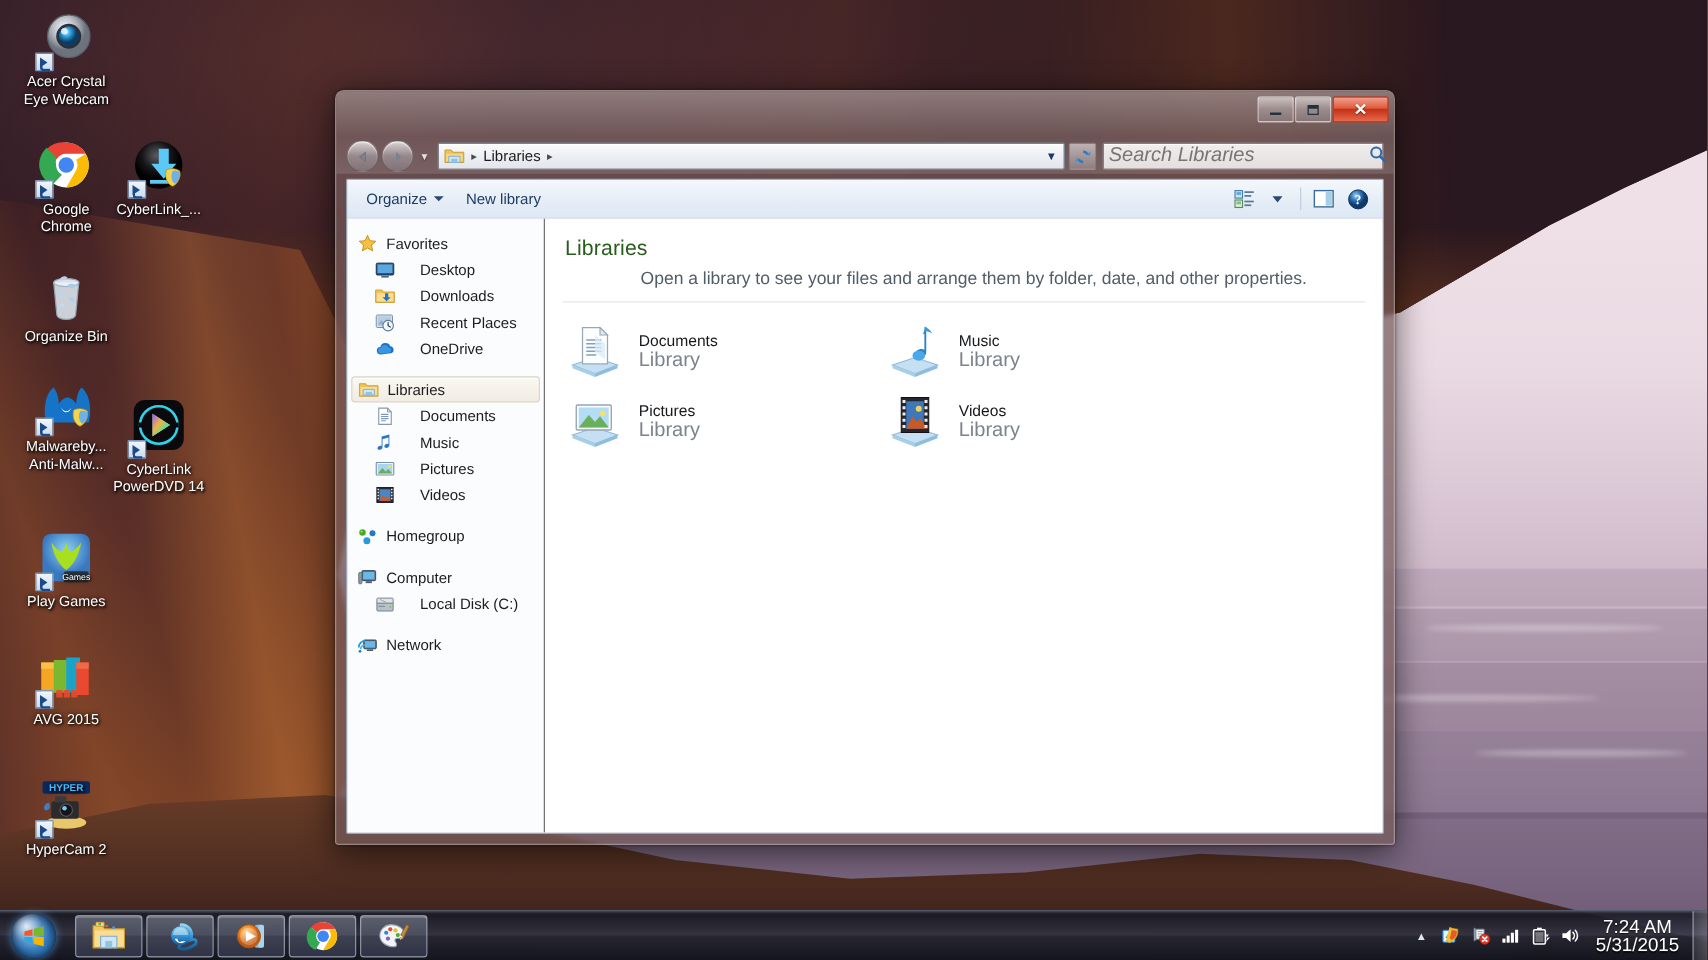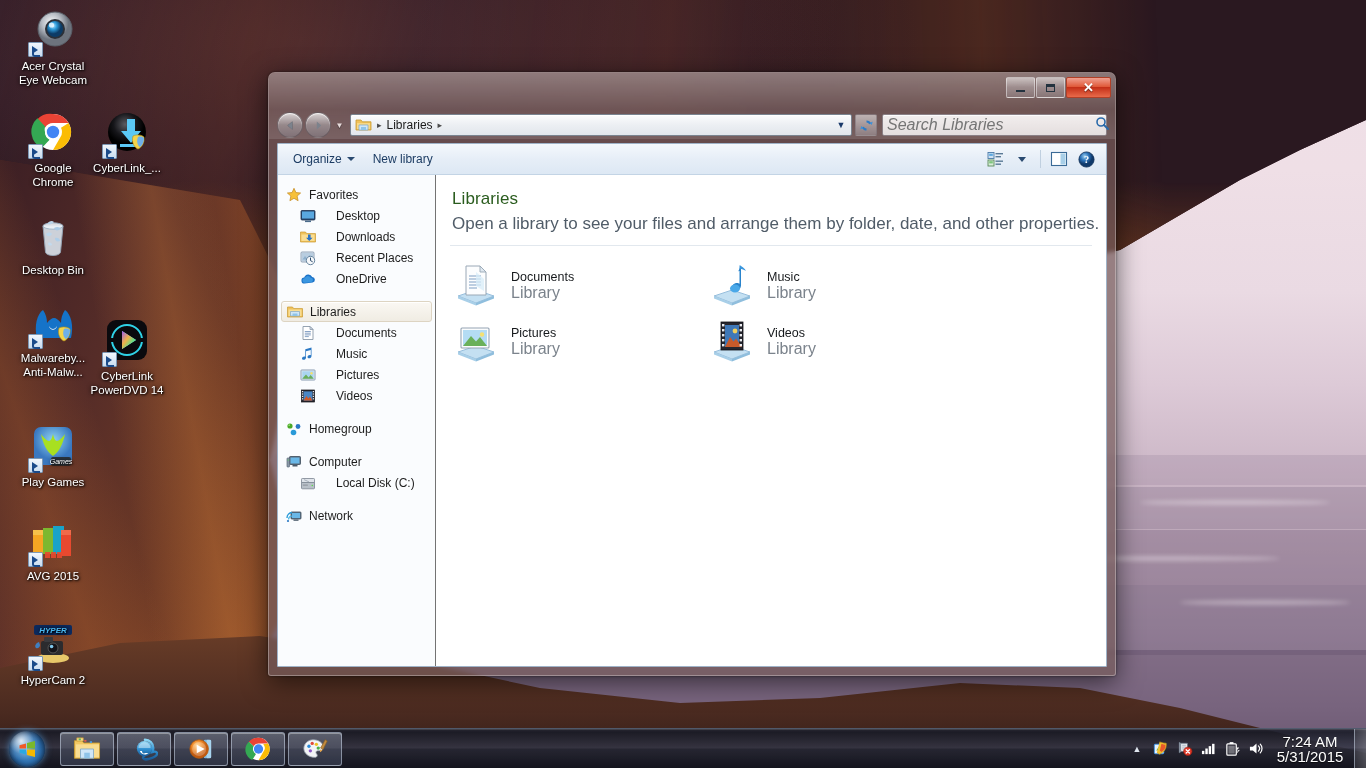--- a/index.html
+++ b/index.html
@@ -100,21 +100,21 @@
   }
 
   
   .desk-icon {
     position:absolute; width:94px; text-align:center;
     color:#fff; font-size:11.5px; line-height:14px;
     text-shadow:1px 1px 2px rgba(0,0,0,0.95), 0 0 4px rgba(0,0,0,0.9);
     cursor:default;
   }
   .desk-icon .glyph {
-    width:48px; height:48px; margin:0 auto 3px; position:relative;font-style:italic;
+    width:48px; height:48px; margin:0 auto 3px; position:relative;
   }
   .shortcut-arrow {
     position:absolute; left:-1px; bottom:-1px; width:15px; height:15px;
     background:linear-gradient(#f2f6fb,#c9dcf0); border:1px solid #7d98b5;
     border-radius:1px;
   }
   .shortcut-arrow::after {
     content:""; position:absolute; left:3px; top:3px;
     width:0;height:0;border-left:6px solid #1a4a8a;
     border-top:4px solid transparent;border-bottom:4px solid transparent;
@@ -245,21 +245,21 @@
     margin:0 3px; padding-left:5px;
     box-shadow:inset 0 1px 0 rgba(255,255,255,0.9);
   }
   .np-gap { height:12px; }
   .np-ico { width:16px; height:16px; flex:none; position:relative; }
 
   
   .content { flex:1; min-width:0; background:#fff; position:relative; overflow:hidden; }
   .lib-header { padding:14px 0 0 16px; }
   .lib-title { font-size:17px; color:#2a5c1e; font-weight:normal; letter-spacing:0.1px; }
-  .lib-sub { font-size:17px; color:#505c68; margin-top:5px; }
+  .lib-sub { font-size:14px; color:#505c68; margin-top:5px;text-align:center; }
   .lib-rule { height:1px; background:#e2e8ee; margin:11px 14px 0 14px; }
   .lib-grid { display:flex; flex-wrap:wrap; padding:10px 0 0 10px; }
   .lib-cell {
     width:256px; height:56px; display:flex; align-items:center; gap:11px;
     padding:0 6px; cursor:default;
   }
   .lib-ico { width:48px; height:48px; flex:none; position:relative; }
   .lib-name { font-size:12.5px; color:#16191c; line-height:16px; }
   .lib-type { font-size:16px; color:#7b838c; line-height:15px; }
 
@@ -412,21 +412,21 @@
       <svg width="48" height="48" viewBox="0 0 48 48">
         <path d="M14 14h20l-2.5 26c-.2 2-3.6 3.5-7.5 3.5s-7.3-1.5-7.5-3.5z" fill="#dfe9f2" opacity="0.88" stroke="#9fb4c6" stroke-width="1"></path>
         <ellipse cx="24" cy="14" rx="10" ry="3.2" fill="#eef4fa" opacity="0.9" stroke="#9fb4c6" stroke-width="1"></ellipse>
         <path d="M18 12c2-3 5-4 7-2-2 2-4 3-7 2z" fill="#b9d4ea"></path>
         <path d="M25 16c3-2 6-1 7 1-3 2-6 2-7-1z" fill="#a9cae6"></path>
         <path d="M17 22c2-2 5-2 6 0-2 3-5 3-6 0z" fill="#bcd6ec"></path>
         <path d="M26 26c3-1 5 1 5 3-3 1-5 0-5-3z" fill="#aecee9"></path>
         <path d="M19 31c2-1 4 0 4 2-2 1-4 1-4-2z" fill="#c2daee"></path>
       </svg>
     </div>
-    <span>Desktop Bin</span>
+    <span>Organize Bin</span>
   </div>
 
   <div class="desk-icon" style="left:6px;top:300px;">
     <div class="glyph">
       <svg width="48" height="48" viewBox="0 0 48 48">
         <path d="M8 38c-3-12 0-24 6-28 3 4 4 9 4 13 2-3 5-5 7-5s5 2 7 5c0-4 1-9 4-13 6 4 9 16 6 28z" fill="#1573c8"></path>
         <path d="M20 26c2 4 6 4 8 0-1 5-7 5-8 0z" fill="#fff"></path>
         <path d="M30 28c4-2 9-1 11 1 1 6-3 11-6 12-3-1-7-6-5-13z" fill="#f4d44a" stroke="#b38f14" stroke-width="0.6"></path>
         <path d="M35 29c3-1 5 0 6 1 0 4-2 8-4 9-2-1-4-5-2-10z" fill="#6fb0e8"></path>
       </svg>

